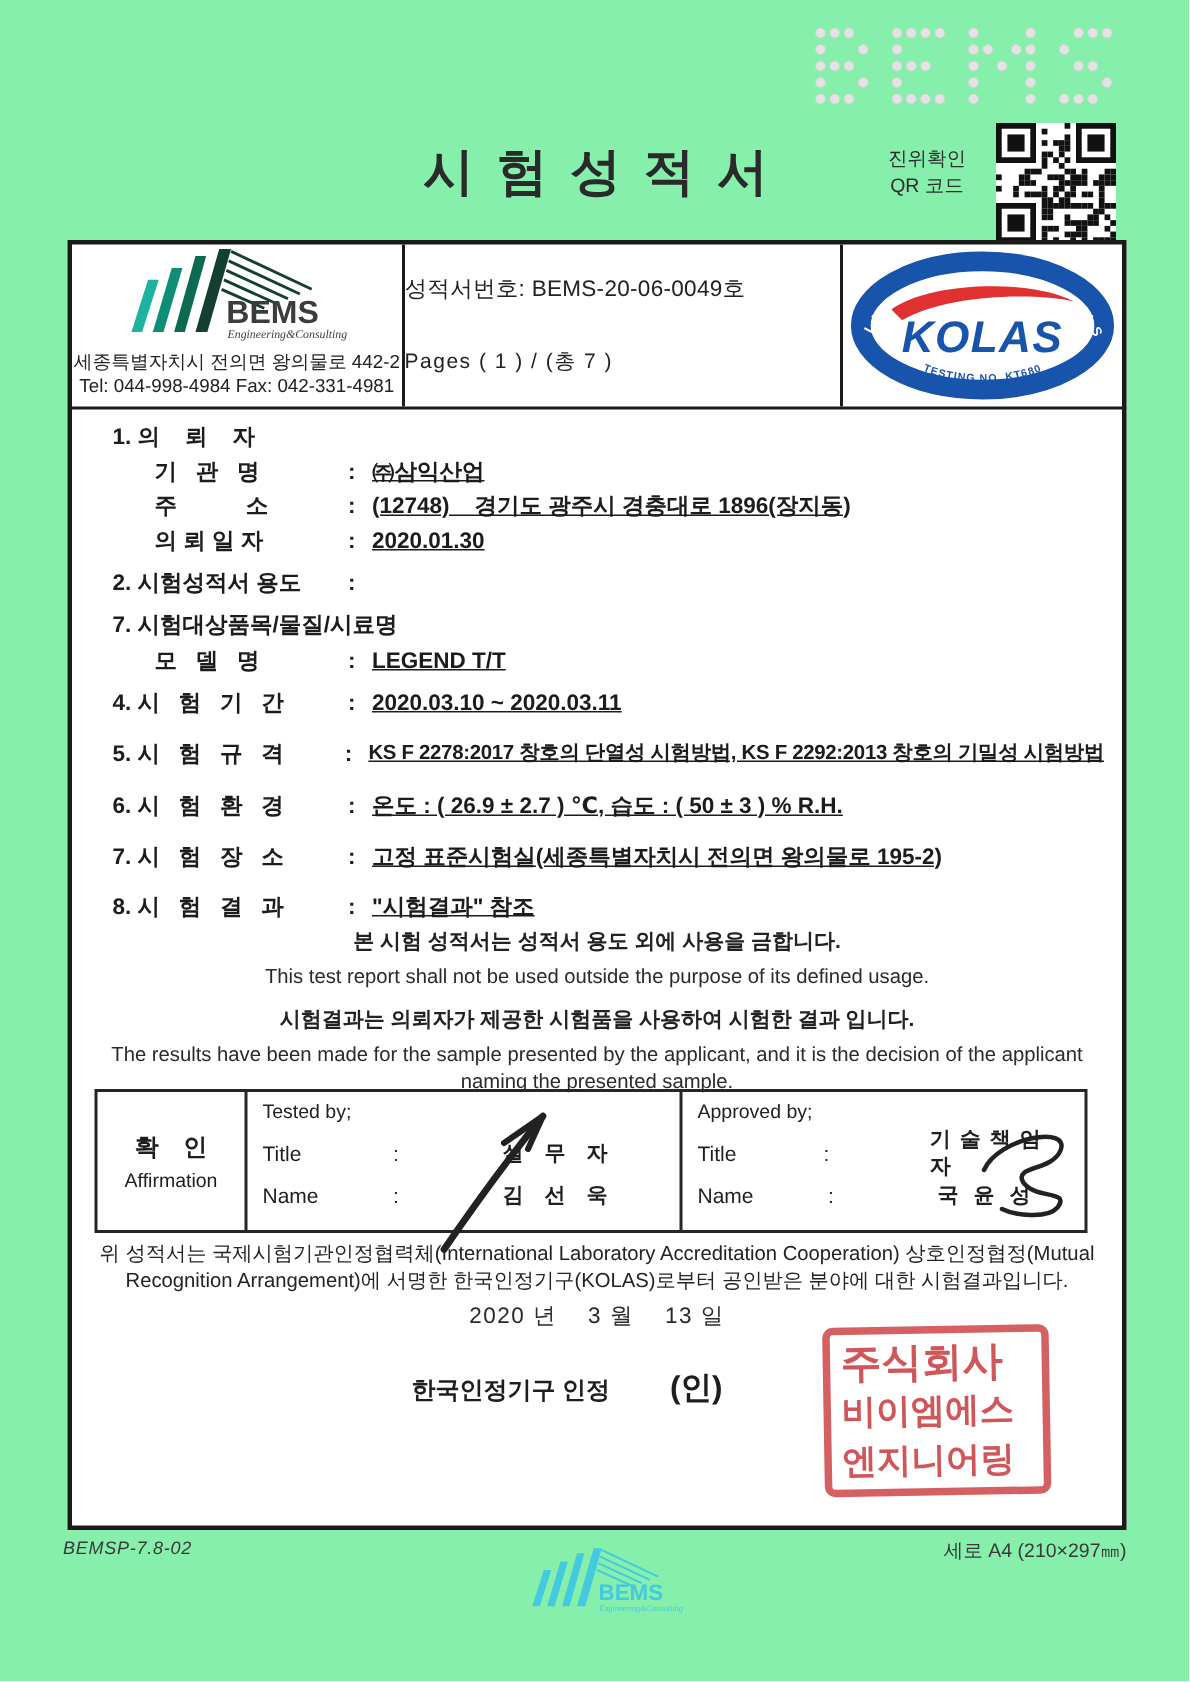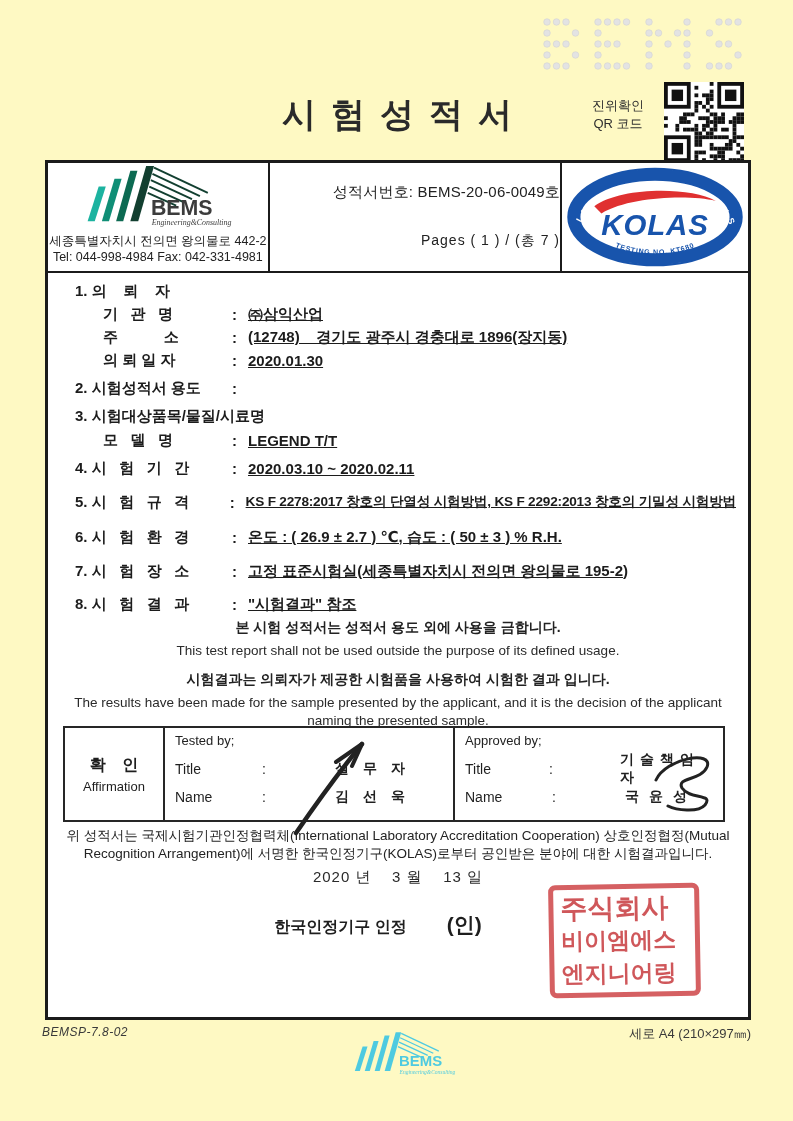--- a/index.html
+++ b/index.html
@@ -1,19 +1,19 @@
 <!DOCTYPE html>
 <html><head>
 <meta charset="utf-8">
 <style>
   * { margin:0; padding:0; box-sizing:border-box; }
   html,body { background:#ffffff; }
   .page {
     position:relative; width:793px; height:1121px; margin:0 auto;
-    background:#fef9c3; overflow:hidden;
+    background:#86efac; overflow:hidden;
     font-family:"Liberation Sans","DejaVu Sans",sans-serif;
     color:#1e1e1e;
   }
 
   
   .emboss { position:absolute; left:540px; top:14px; }
   .doc-title {
     position:absolute; left:0; right:0; top:92px; text-align:center;
     font-size:34px; font-weight:800; letter-spacing:15px; color:#2a2a2a;
     transform:translateX(8px); white-space:nowrap;
@@ -27,21 +27,21 @@
   
   .main-box {
     position:absolute; left:45px; top:160px; width:706px; height:860px;
     border:3px solid #1b1b1b; background:#fff;
   }
   .header-row { display:flex; height:110px; border-bottom:2px solid #1b1b1b; }
   .cell { border-right:2px solid #1b1b1b; }
   .cell:last-child { border-right:none; }
   .cell-logo { width:223px; display:flex; flex-direction:column; align-items:center; justify-content:flex-start; padding-top:3px; }
   .addr { font-size:12.5px; line-height:15.5px; text-align:center; color:#222; width:100%; }
-  .cell-no { width:294px; text-align:right; padding-top:20px; }
+  .cell-no { width:294px; text-align:left; padding-top:20px; }
   .report-no { font-size:15px; color:#222; letter-spacing:0.2px; }
   .pages { font-size:14px; color:#222; margin-top:30px; letter-spacing:1px; }
   .cell-kolas { flex:1; display:flex; align-items:center; justify-content:center; }
 
   
   .row {
     position:absolute; left:27px; right:12px; height:22px;
     display:flex; align-items:center;
     font-size:15px; font-weight:700; color:#1c1c1c;
   }
@@ -384,32 +384,32 @@
       <span class="colon">:</span>
       <span class="val">2020.01.30</span>
     </div>
 
     <div class="row" style="top:214px">
       <span class="lbl">2. 시험성적서 용도</span>
       <span class="colon">:</span>
     </div>
 
     <div class="row" style="top:242px">
-      <span class="lbl" style="width:auto">3. 시험대상품목/물질/시료명</span>
+      <span class="lbl" style="width:auto">7. 시험대상품목/물질/시료명</span>
     </div>
     <div class="row sub" style="top:266px">
       <span class="lbl">모   델   명</span>
       <span class="colon">:</span>
       <span class="val">LEGEND T/T</span>
     </div>
 
     <div class="row" style="top:294px">
       <span class="lbl">4. 시   험   기   간</span>
       <span class="colon">:</span>
-      <span class="val">2020.03.10 ~ 2020.02.11</span>
+      <span class="val">2020.03.10 ~ 2020.03.11</span>
     </div>
     <div class="row" style="top:328px">
       <span class="lbl">5. 시   험   규   격</span>
       <span class="colon">:</span>
       <span class="val small">KS F 2278:2017 창호의 단열성 시험방법, KS F 2292:2013 창호의 기밀성 시험방법</span>
     </div>
     <div class="row" style="top:363px">
       <span class="lbl">6. 시   험   환   경</span>
       <span class="colon">:</span>
       <span class="val">온도 : ( 26.9 ± 2.7 ) ℃, 습도 : ( 50 ± 3 ) % R.H.</span>

